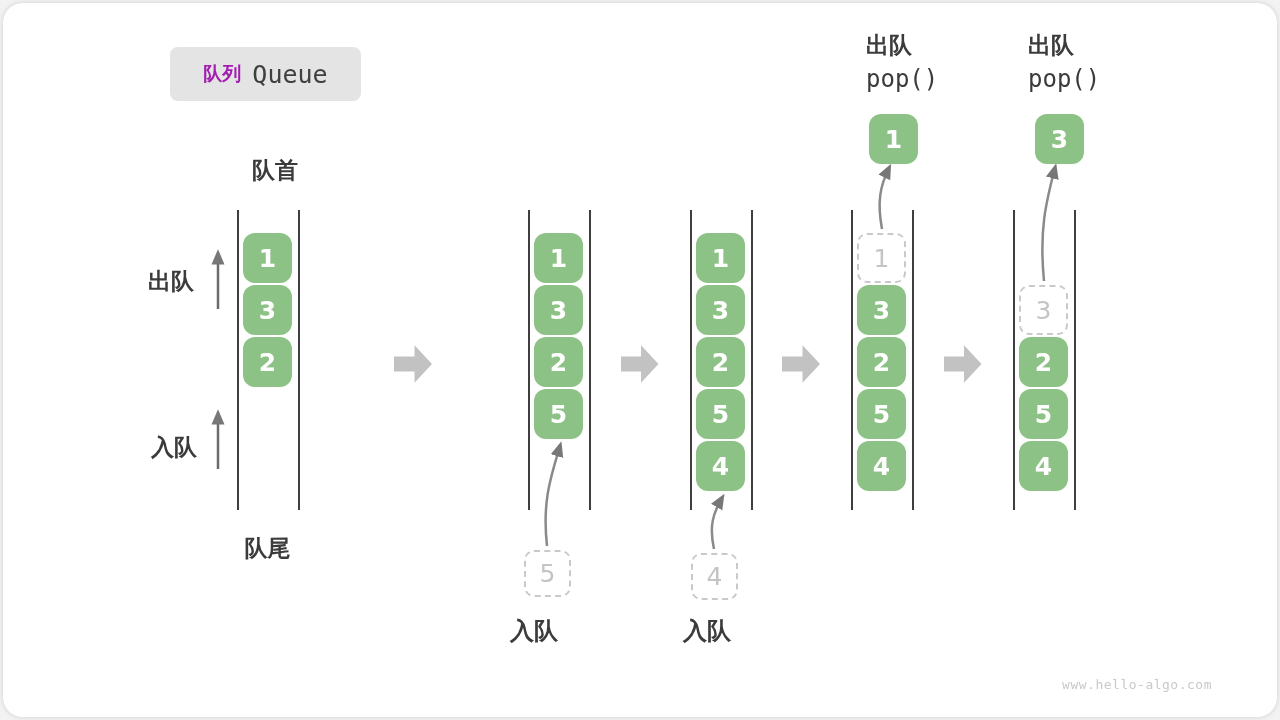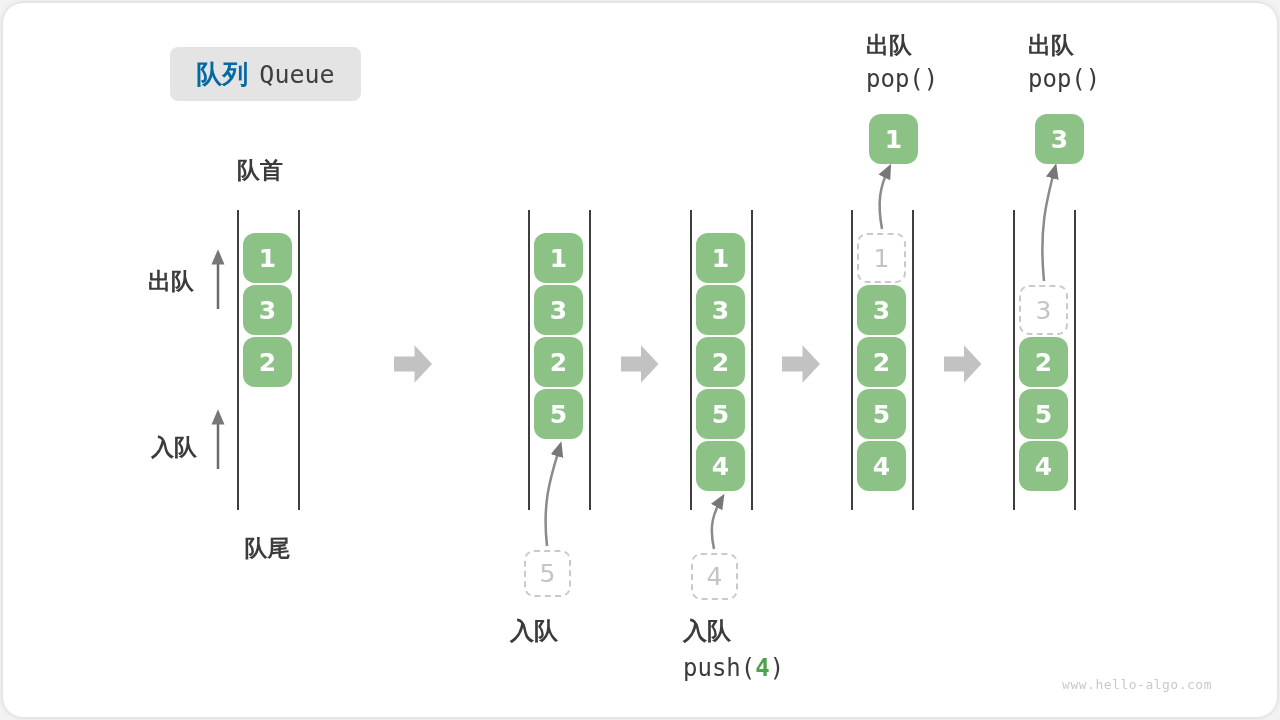--- a/index.html
+++ b/index.html
@@ -8,24 +8,24 @@
     --titlebg:#e4e4e4; --mark:#c9c9c9;
   }
   html,body{margin:0;padding:0;}
   body{background:#f2f2f2;font-family:"Liberation Sans",sans-serif;}
   #canvas{position:relative;width:1280px;height:720px;overflow:hidden;background:#f2f2f2;}
   #card{position:absolute;left:3px;top:3px;right:3px;bottom:3px;background:#ffffff;
         border-radius:20px;box-shadow:0 0 5px rgba(0,0,0,.14);}
   .abs{position:absolute;}
   .title-box{position:absolute;left:170px;top:47px;width:191px;height:54px;background:var(--titlebg);
         border-radius:8px;display:flex;align-items:center;justify-content:center;gap:11px;}
-  .title-zh{font-size:26px;font-weight:bold;color:#0369a1;}
+  .title-zh{font-size:19px;font-weight:bold;color:#a21caf;}
   .title-en{font-size:25px;color:#3f3f3f;font-family:"DejaVu Sans Mono",monospace;}
   .cjk{font-size:23px;font-weight:bold;color:var(--dark);}
-  .front-label{left:237px;top:155px;width:61px;text-align:left;}
+  .front-label{left:237px;top:155px;width:61px;text-align:right;}
   .rear-label{left:237px;top:533px;width:61px;text-align:center;}
   .dequeue-label{left:148px;top:266px;}
   .enqueue-label{left:151px;top:432px;}
   .col-line{position:absolute;top:210px;width:1.5px;height:300px;background:var(--line);}
   .box{position:absolute;width:49px;height:50px;border-radius:12px;background:var(--green);
        color:#fff;font-weight:bold;font-size:25px;display:flex;align-items:center;justify-content:center;
        font-family:"DejaVu Sans",sans-serif;}
   .box.dashed{background:#fff;border:2px dashed var(--dashed);width:45px;height:46px;border-radius:10px;
        color:var(--dashtext);font-weight:normal;}
   .box.incoming{width:43px;height:43px;border-radius:10px;}
@@ -95,21 +95,20 @@
       <div class="col-line" style="left: 690px;"></div>
       <div class="col-line" style="left: 751px;"></div>
       <div class="box" style="left: 696px; top: 233px;">1</div>
       <div class="box" style="left: 696px; top: 285px;">3</div>
       <div class="box" style="left: 696px; top: 337px;">2</div>
       <div class="box" style="left: 696px; top: 389px;">5</div>
       <div class="box" style="left: 696px; top: 441px;">4</div>
       <div class="box dashed incoming" style="left: 691px; top: 553px;">4</div>
       <div class="oplabel" style="left: 683px;">
         <div class="zh">入队</div>
-        <div class="code"><span>push(</span><span class="arg">4</span><span>)</span></div>
       </div>
       <div class="block-arrow" style="left: 782px;"></div>
       <div class="col-line" style="left: 851px;"></div>
       <div class="col-line" style="left: 912px;"></div>
       <div class="box dashed" style="left: 857px; top: 233px;">1</div>
       <div class="box" style="left: 857px; top: 285px;">3</div>
       <div class="box" style="left: 857px; top: 337px;">2</div>
       <div class="box" style="left: 857px; top: 389px;">5</div>
       <div class="box" style="left: 857px; top: 441px;">4</div>
       <div class="box" style="left: 869px; top: 114px;">1</div>

